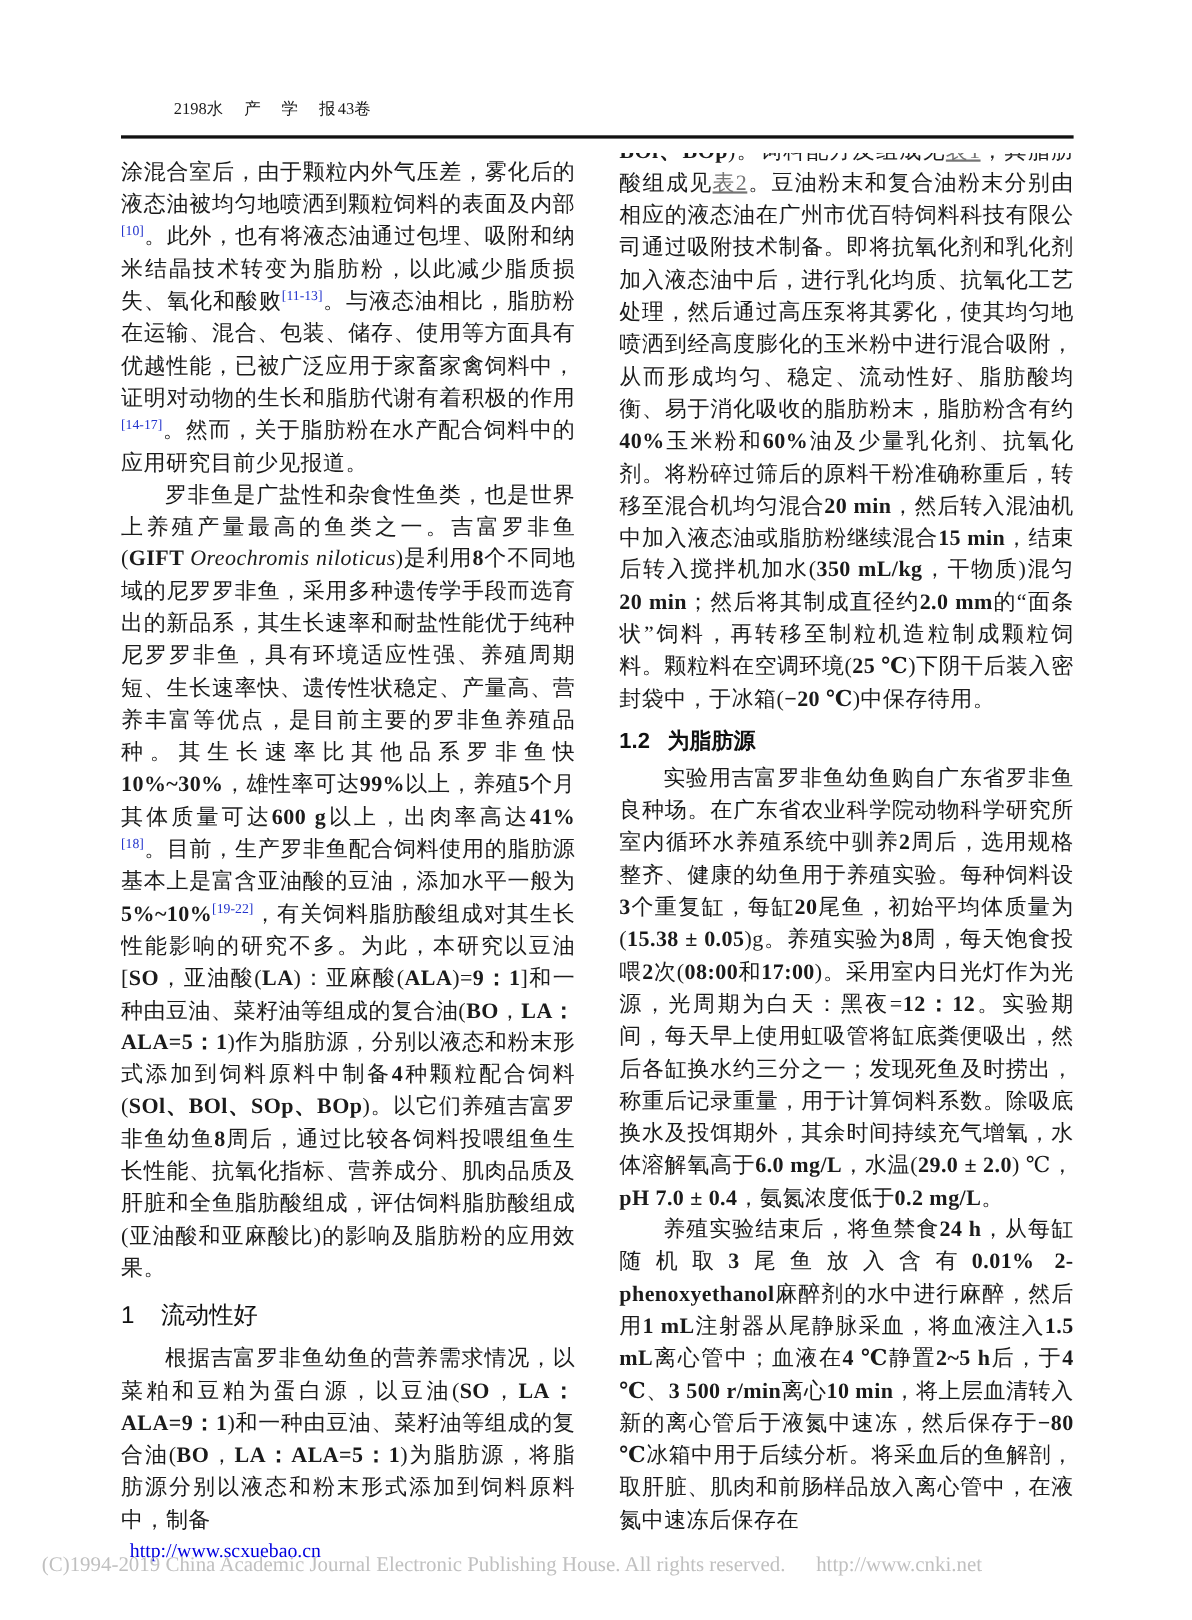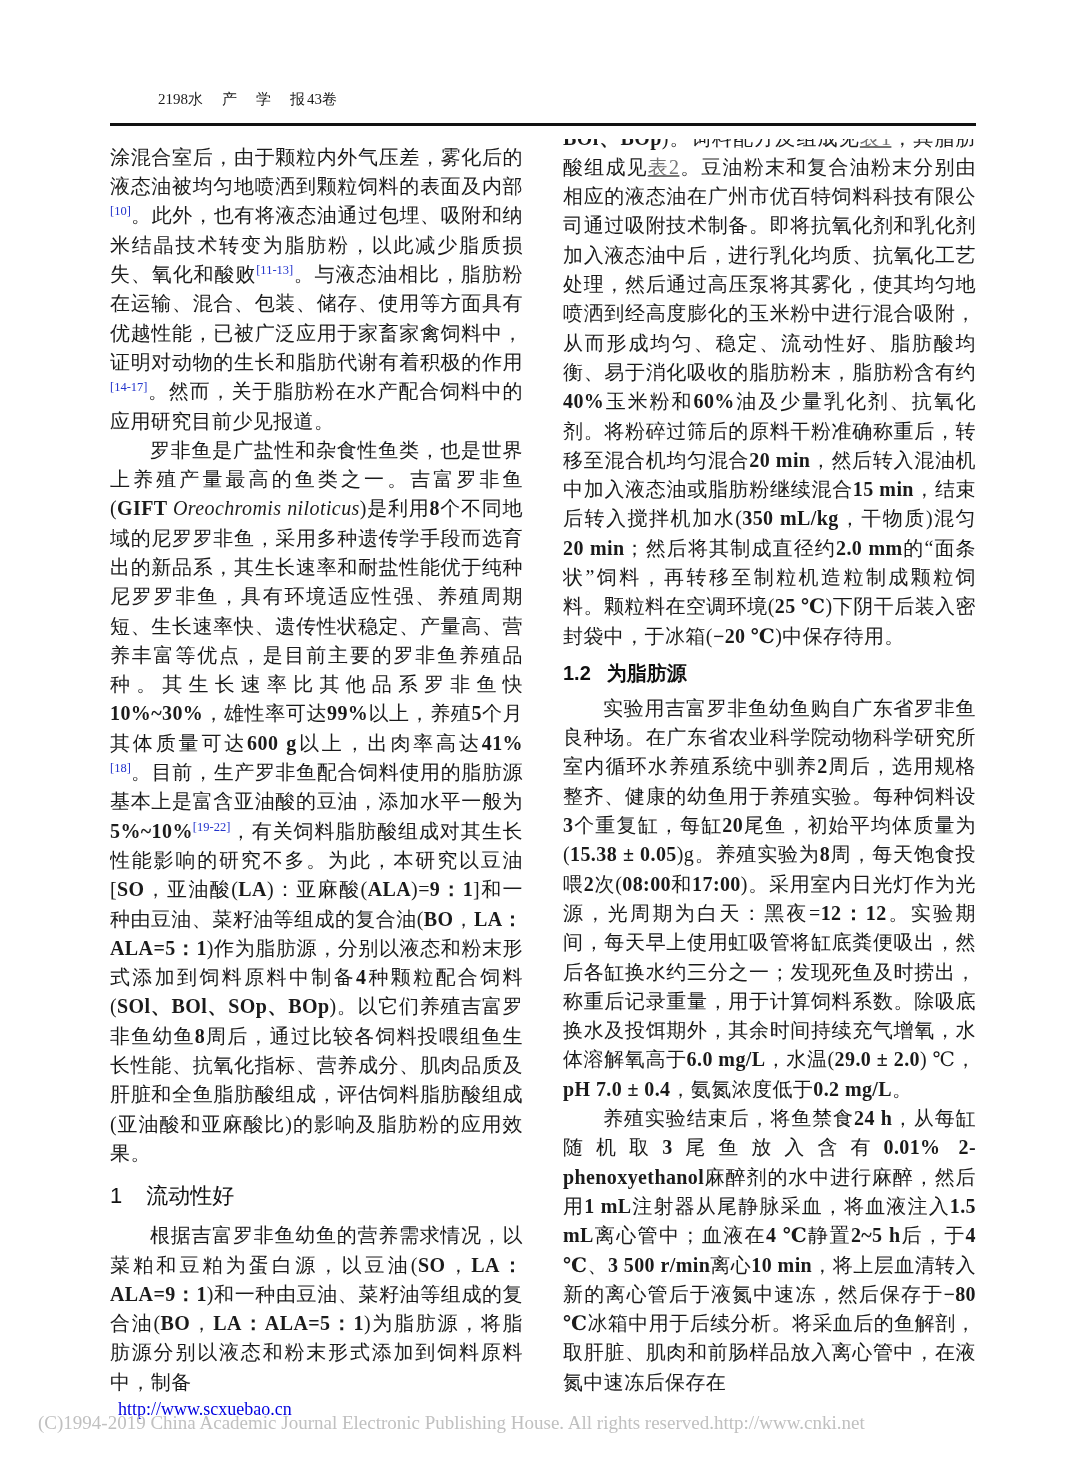--- a/index.html
+++ b/index.html
@@ -51,21 +51,21 @@
   .site-link{
     position:absolute;left:118px;top:1399px;
     font-size:18px;color:#0000e0;cursor:pointer;
     font-family:"Liberation Serif","DejaVu Serif",serif;
   }
   .copyright{
     position:absolute;left:38px;top:1412px;width:1014px;
     font-size:19px;color:#c0c0c0;
     white-space:nowrap;
   }
-  .copyright .cnki{color:#c0c0c0;cursor:pointer;}
+  .copyright .cnki{margin-left:28px;color:#c0c0c0;cursor:pointer;}
 </style>
 </head>
 <body>
 
 <div class="page">
 
   <div class="header">
     <span>2198</span>
     <span class="journal-title">水　产　学　报</span>
     <span>43卷</span>

